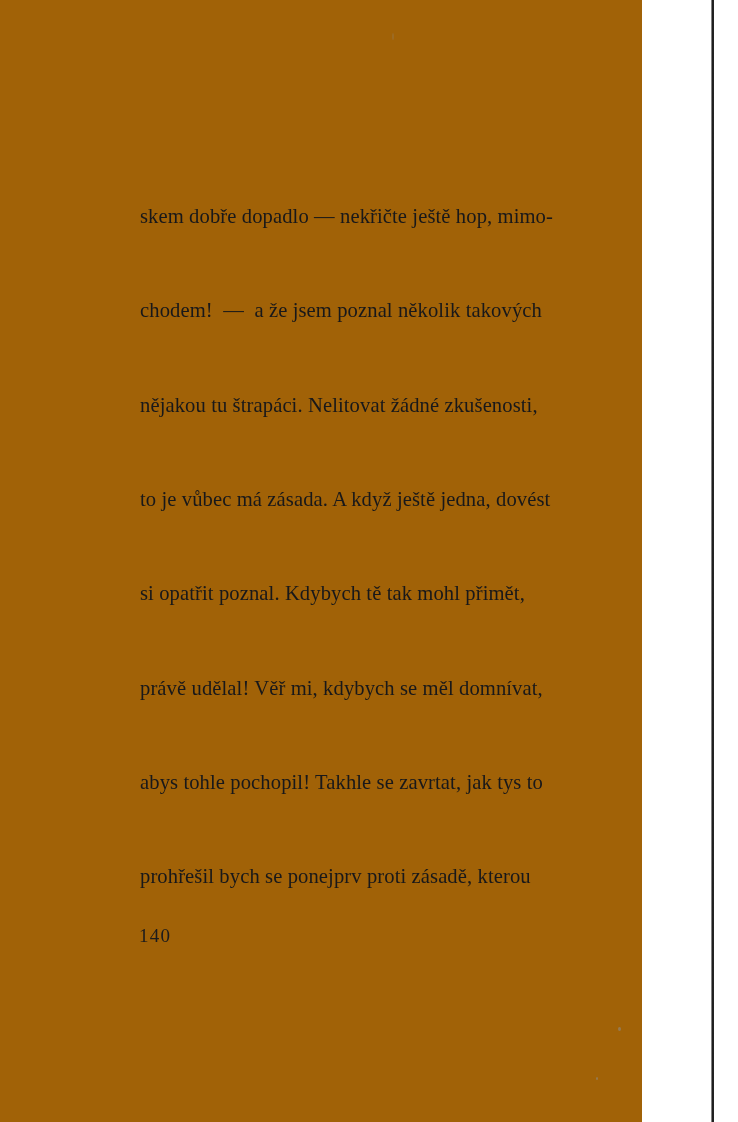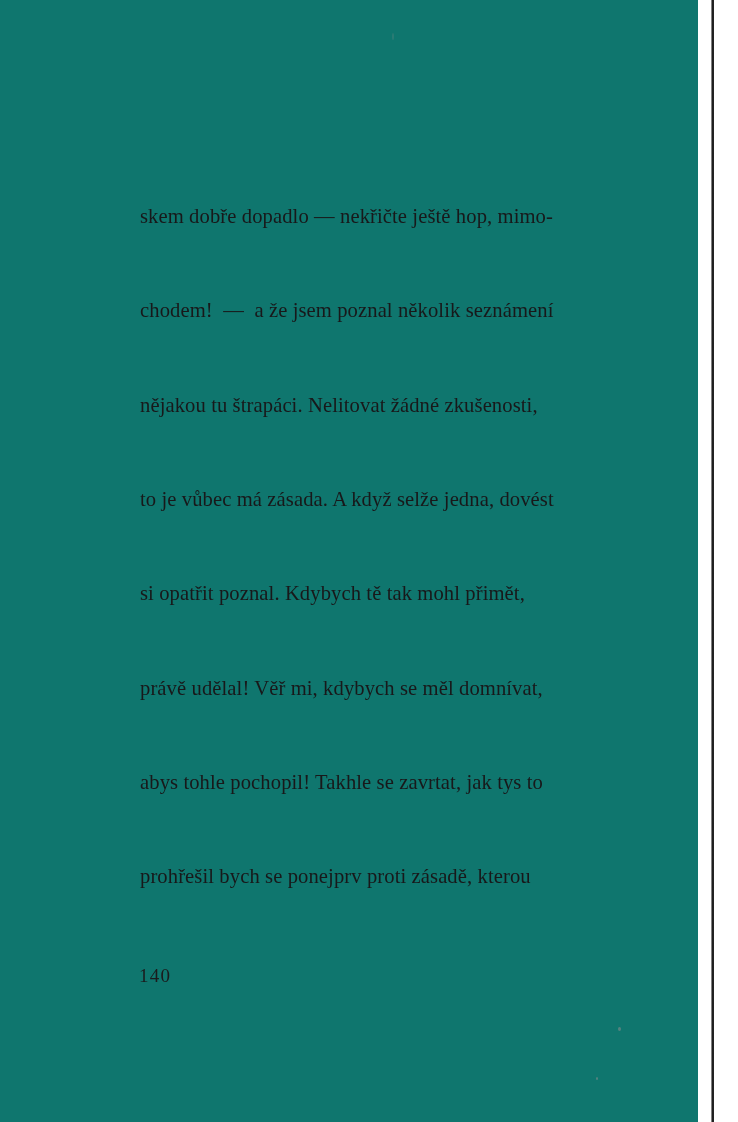--- a/index.html
+++ b/index.html
@@ -14,23 +14,23 @@
     position: relative;
     overflow: hidden;
     font-family: "Liberation Serif", "DejaVu Serif", serif;
   }
 
   
   .page-sheet {
     position: absolute;
     left: 0;
     top: 0;
-    width: 698px;
+    width: 642px;
     height: 1122px;
-    background: #0f766e;
+    background: #a16207;
     text-decoration: underline;
   }
 
   
   .scan-edge-right {
     position: absolute;
     top: 0;
     left: 711px;
     width: 3px;
     height: 1122px;
@@ -68,43 +68,42 @@
   }
 
   .folio {
     position: absolute;
     left: 139px;
     top: 925px;
     font-size: 19px;
     letter-spacing: 1.2px;
     color: #1b1b1d;
     font-family: "Liberation Serif", "DejaVu Serif", serif;
-    margin-top: 40px;
   }
 
   
   .speckle {
     position: absolute;
     background: #8e8e8e;
     border-radius: 50%;
     opacity: 0.55;
   }
 </style>
 </head>
 <body>
 
 <div class="page-sheet">
 
   <div class="text-block">
 
     <div class="para">
       <span class="ln">skem dobře dopadlo — nekřičte ještě hop, mimo-</span>
-      <span class="ln">chodem!  —  a že jsem poznal několik seznámení</span>
+      <span class="ln">chodem!  —  a že jsem poznal několik takových</span>
       <span class="ln">nějakou tu štrapáci. Nelitovat žádné zkušenosti,</span>
-      <span class="ln">to je vůbec má zásada. A když selže jedna, dovést</span>
+      <span class="ln">to je vůbec má zásada. A když ještě jedna, dovést</span>
       <span class="ln">si opatřit poznal. Kdybych tě tak mohl přimět,</span>
       <span class="ln">právě udělal! Věř mi, kdybych se měl domnívat,</span>
       <span class="ln">abys tohle pochopil! Takhle se zavrtat, jak tys to</span>
       <span class="ln">prohřešil bych se ponejprv proti zásadě, kterou</span>
       
       
       
       
     </div>
 

